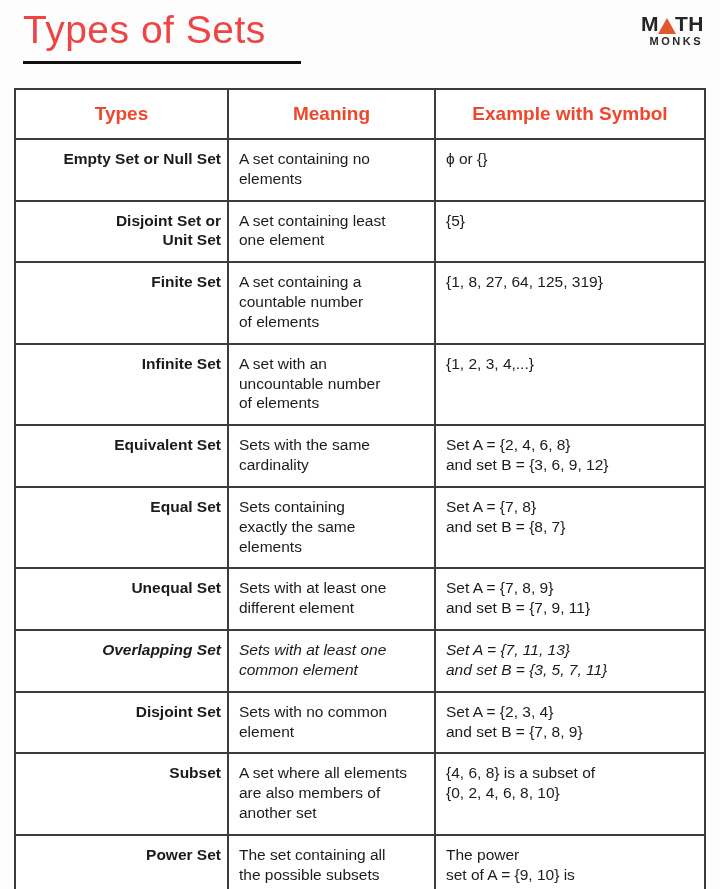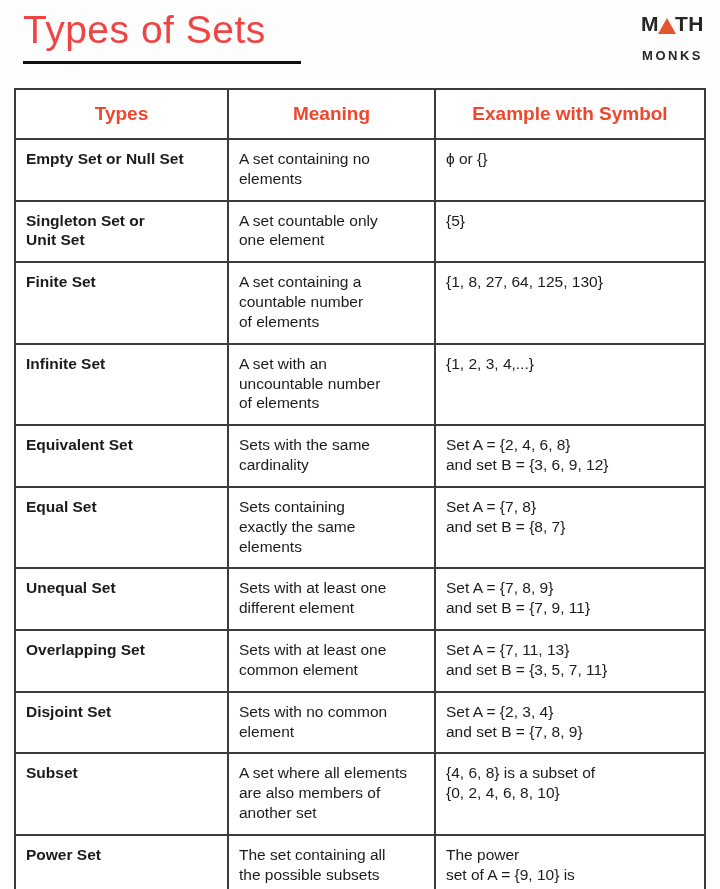--- a/index.html
+++ b/index.html
@@ -58,24 +58,24 @@
   .tri {
     display: inline-block;
     width: 0;
     height: 0;
     border-left: 9px solid transparent;
     border-right: 9px solid transparent;
     border-bottom: 16px solid var(--logo-triangle, #e2552f);
     margin: 0 -1px 0 -1px;
   }
   .logo-bottom {
-    font-size: 13px;
+    font-size: 11px;
     font-weight: bold;
     letter-spacing: 2.5px;
-    margin-top: 15px;
+    margin-top: 2px;
     margin-right: 1px;
   }
   
   table.sets {
     border-collapse: collapse;
     table-layout: fixed;
     margin: 0 auto;
     width: 690px;
     background: #fff;
   }
@@ -94,30 +94,30 @@
     padding: 4px 6px;
   }
   table.sets td {
     vertical-align: top;
     font-size: 15.5px;
     line-height: 1.28;
     padding: 9px 6px 11px 10px;
     white-space: pre-line;
     color: #1b1b1b;
   }
-  td.type { font-weight: bold; color: #111; }
+  td.type { font-weight: bold; color: #111; text-align: right; }
   
   tbody tr:nth-child(1)  { height: 57px; }
   tbody tr:nth-child(2)  { height: 58px; }
   tbody tr:nth-child(3)  { height: 67px; margin-left: 22px; }
   tbody tr:nth-child(4)  { height: 64px; }
   tbody tr:nth-child(5)  { height: 55px; }
   tbody tr:nth-child(6)  { height: 69px; margin-left: 12px; }
   tbody tr:nth-child(7)  { height: 56px; }
-  tbody tr:nth-child(8)  { height: 55px; }
+  tbody tr:nth-child(8)  { height: 55px; font-style: italic; }
   tbody tr:nth-child(9)  { height: 53px; }
   tbody tr:nth-child(10) { height: 67px; padding-left: 20px; }
   tbody tr:nth-child(11) { height: 65px; }
   tbody tr:nth-child(12) { height: 80px; }
 </style>
 </head>
 <body>
 
 <div class="page">
 
@@ -150,32 +150,32 @@
     </thead>
     <tbody id="rows-body">
 
     <tr>
       <td class="type">Empty Set or Null Set</td>
       <td class="meaning">A set containing no
 elements</td>
       <td class="example">ϕ or {}</td>
     </tr>
         <tr>
-      <td class="type">Singleton Set or
+      <td class="type">Disjoint Set or
 Unit Set</td>
-      <td class="meaning">A set countable only
+      <td class="meaning">A set containing least
 one element</td>
       <td class="example">{5}</td>
     </tr>
         <tr>
       <td class="type">Finite Set</td>
       <td class="meaning">A set containing a
 countable number
 of elements</td>
-      <td class="example">{1, 8, 27, 64, 125, 130}</td>
+      <td class="example">{1, 8, 27, 64, 125, 319}</td>
     </tr>
         <tr>
       <td class="type">Infinite Set</td>
       <td class="meaning">A set with an
 uncountable number
 of elements</td>
       <td class="example">{1, 2, 3, 4,...}</td>
     </tr>
         <tr>
       <td class="type">Equivalent Set</td>

